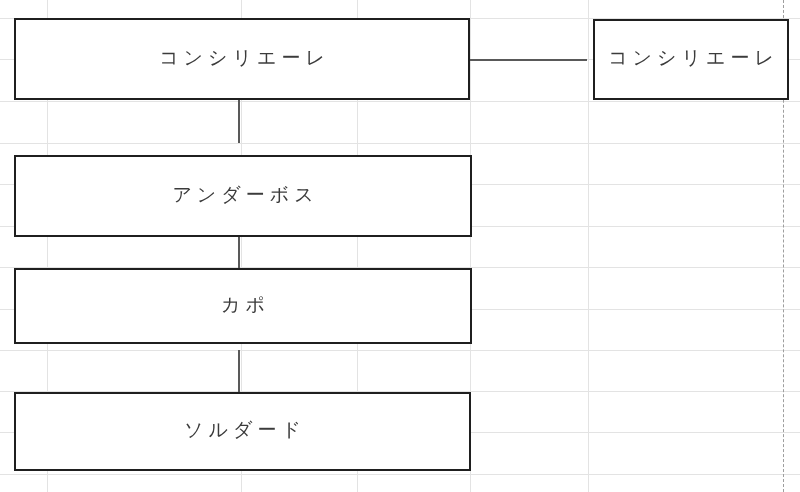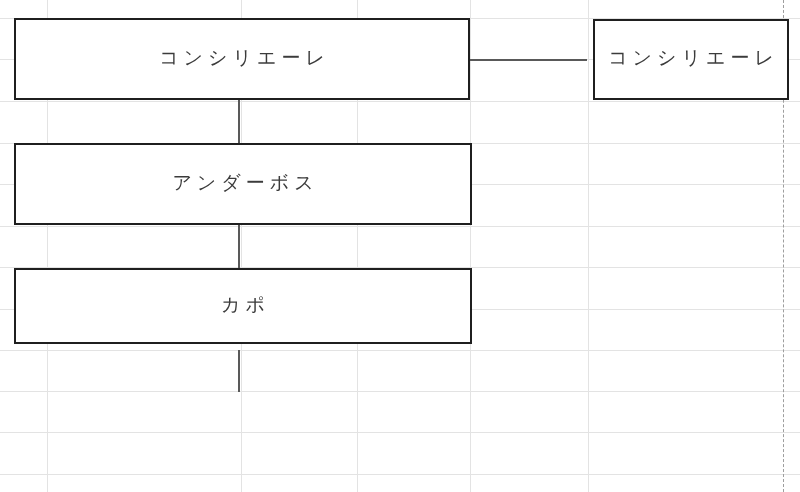--- a/index.html
+++ b/index.html
@@ -84,22 +84,25 @@
   <div class="connector" style="left:238px;top:350px;width:2px;height:42px"></div>
 
   <div class="node" style="left:14px;top:18px;width:456px;height:82px">
     <span class="node-label">コンシリエーレ</span>
   </div>
 
   <div class="node" style="left:593px;top:19px;width:196px;height:81px">
     <span class="node-label">コンシリエーレ</span>
   </div>
 
-  <div class="node" style="left:14px;top:143px;width:458px;height:82px">
+  <div class="node" style="left:14px;top:155px;width:458px;height:82px">
     <span class="node-label">アンダーボス</span>
   </div>
 
   <div class="node" style="left:14px;top:268px;width:458px;height:76px">
     <span class="node-label">カポ</span>
   </div>
 
+  <div class="node" style="left:14px;top:392px;width:457px;height:79px">
+    <span class="node-label">ソルダード</span>
+  </div>
 
 </div>
 
 </body></html>

